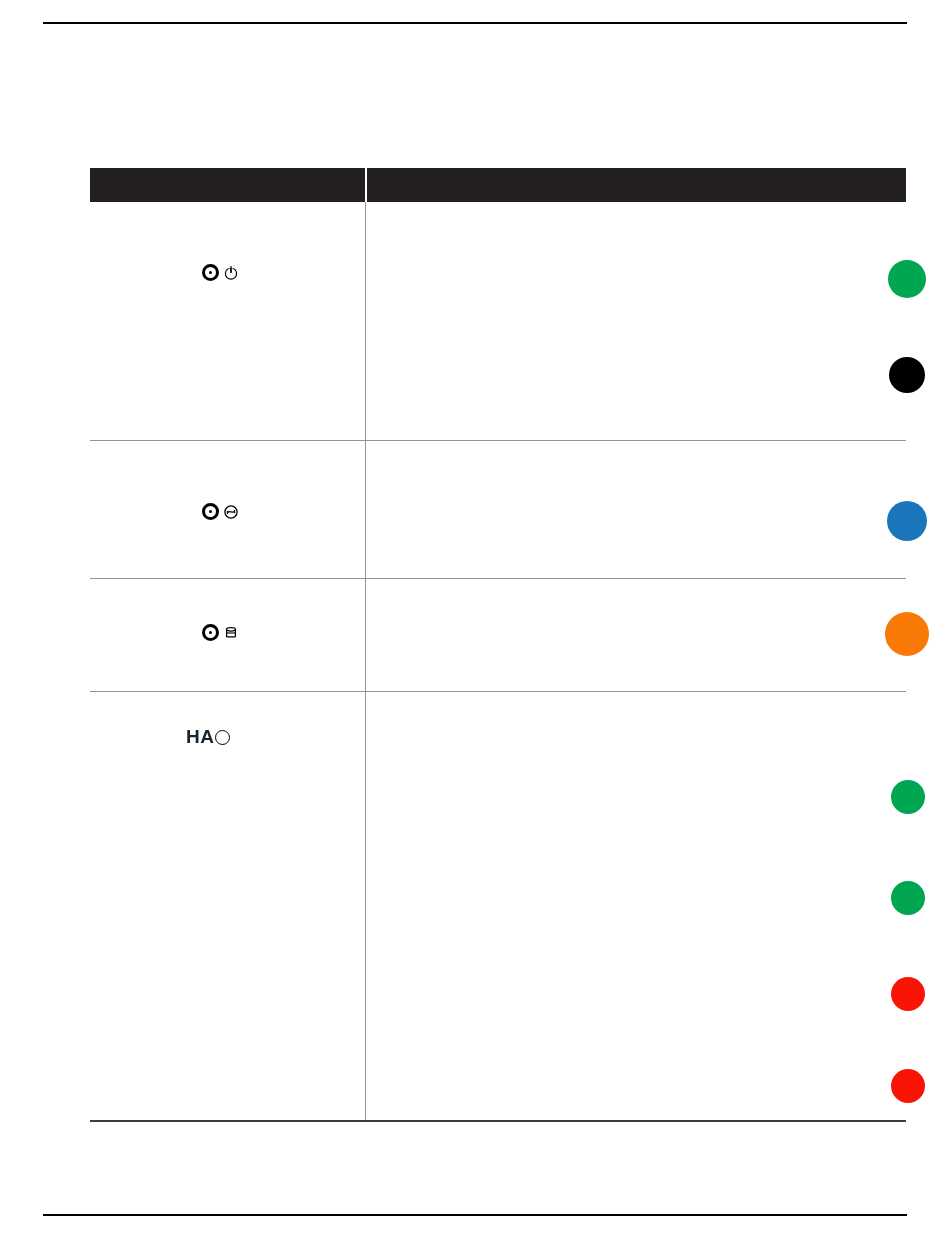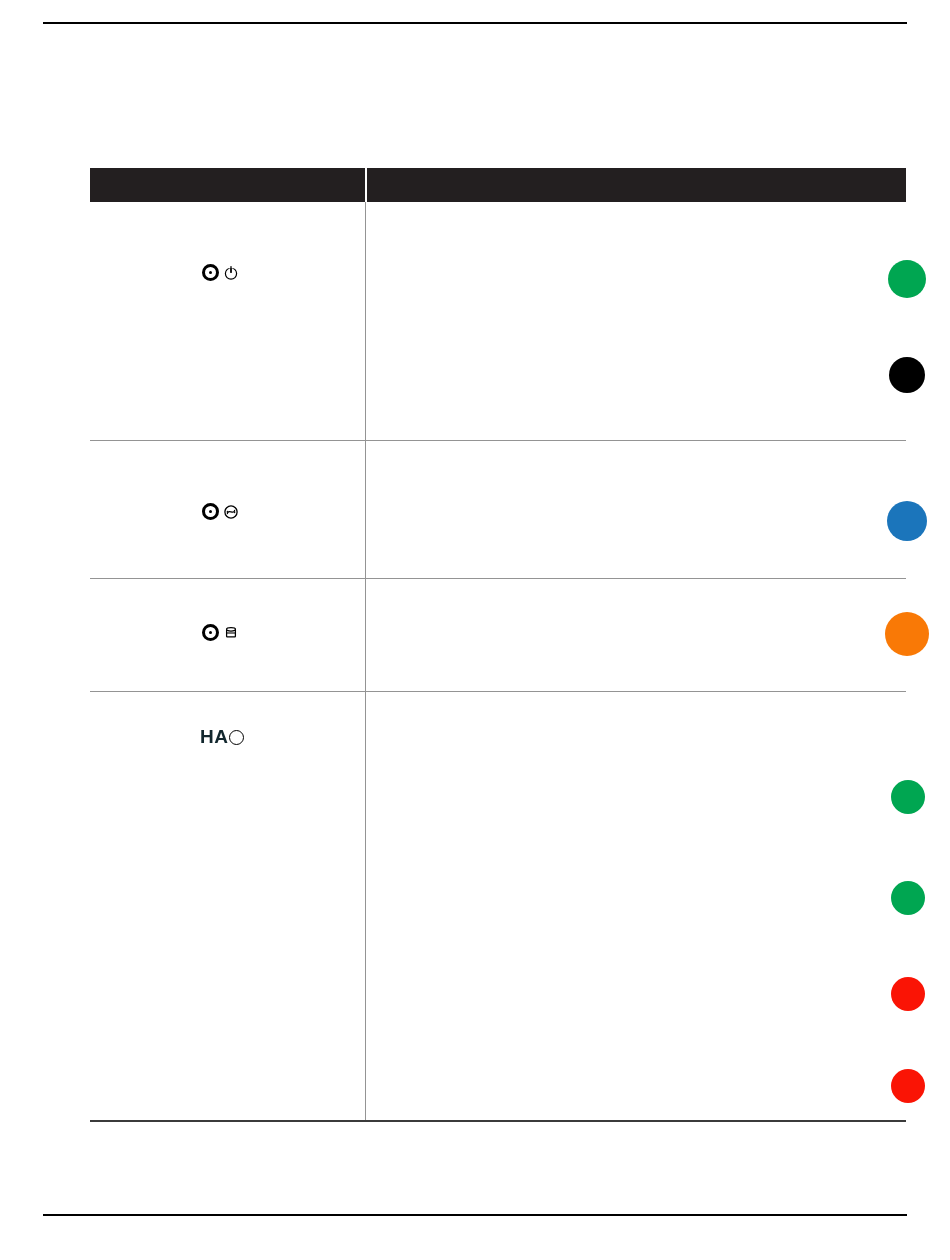--- a/index.html
+++ b/index.html
@@ -245,21 +245,21 @@
         </div>
       </div>
       <div class="cell-right">
         <span class="dot dot-row-3-a" style="background:#f97906"></span>
         <span class="desc" style="left:0;top:0;"></span>
       </div>
     </div>
 
     <div class="trow trow-last" style="height:430px;">
       <div class="cell-left">
-        <div class="ind-label" style="left:110px; top:34px; gap:1px;">
+        <div class="ind-label" style="left:96px; top:34px; gap:1px;">
           <span class="glyph-text">HA</span>
           <span class="led-hollow"></span>
         </div>
       </div>
       <div class="cell-right">
         <span class="dot dot-row-4-a" style="background:#00a651"></span>
         <span class="desc" style="left:0;top:0;"></span>
 
         <span class="dot dot-row-4-b" style="background:#00a651"></span>
         <span class="desc" style="left:0;top:0;"></span>

